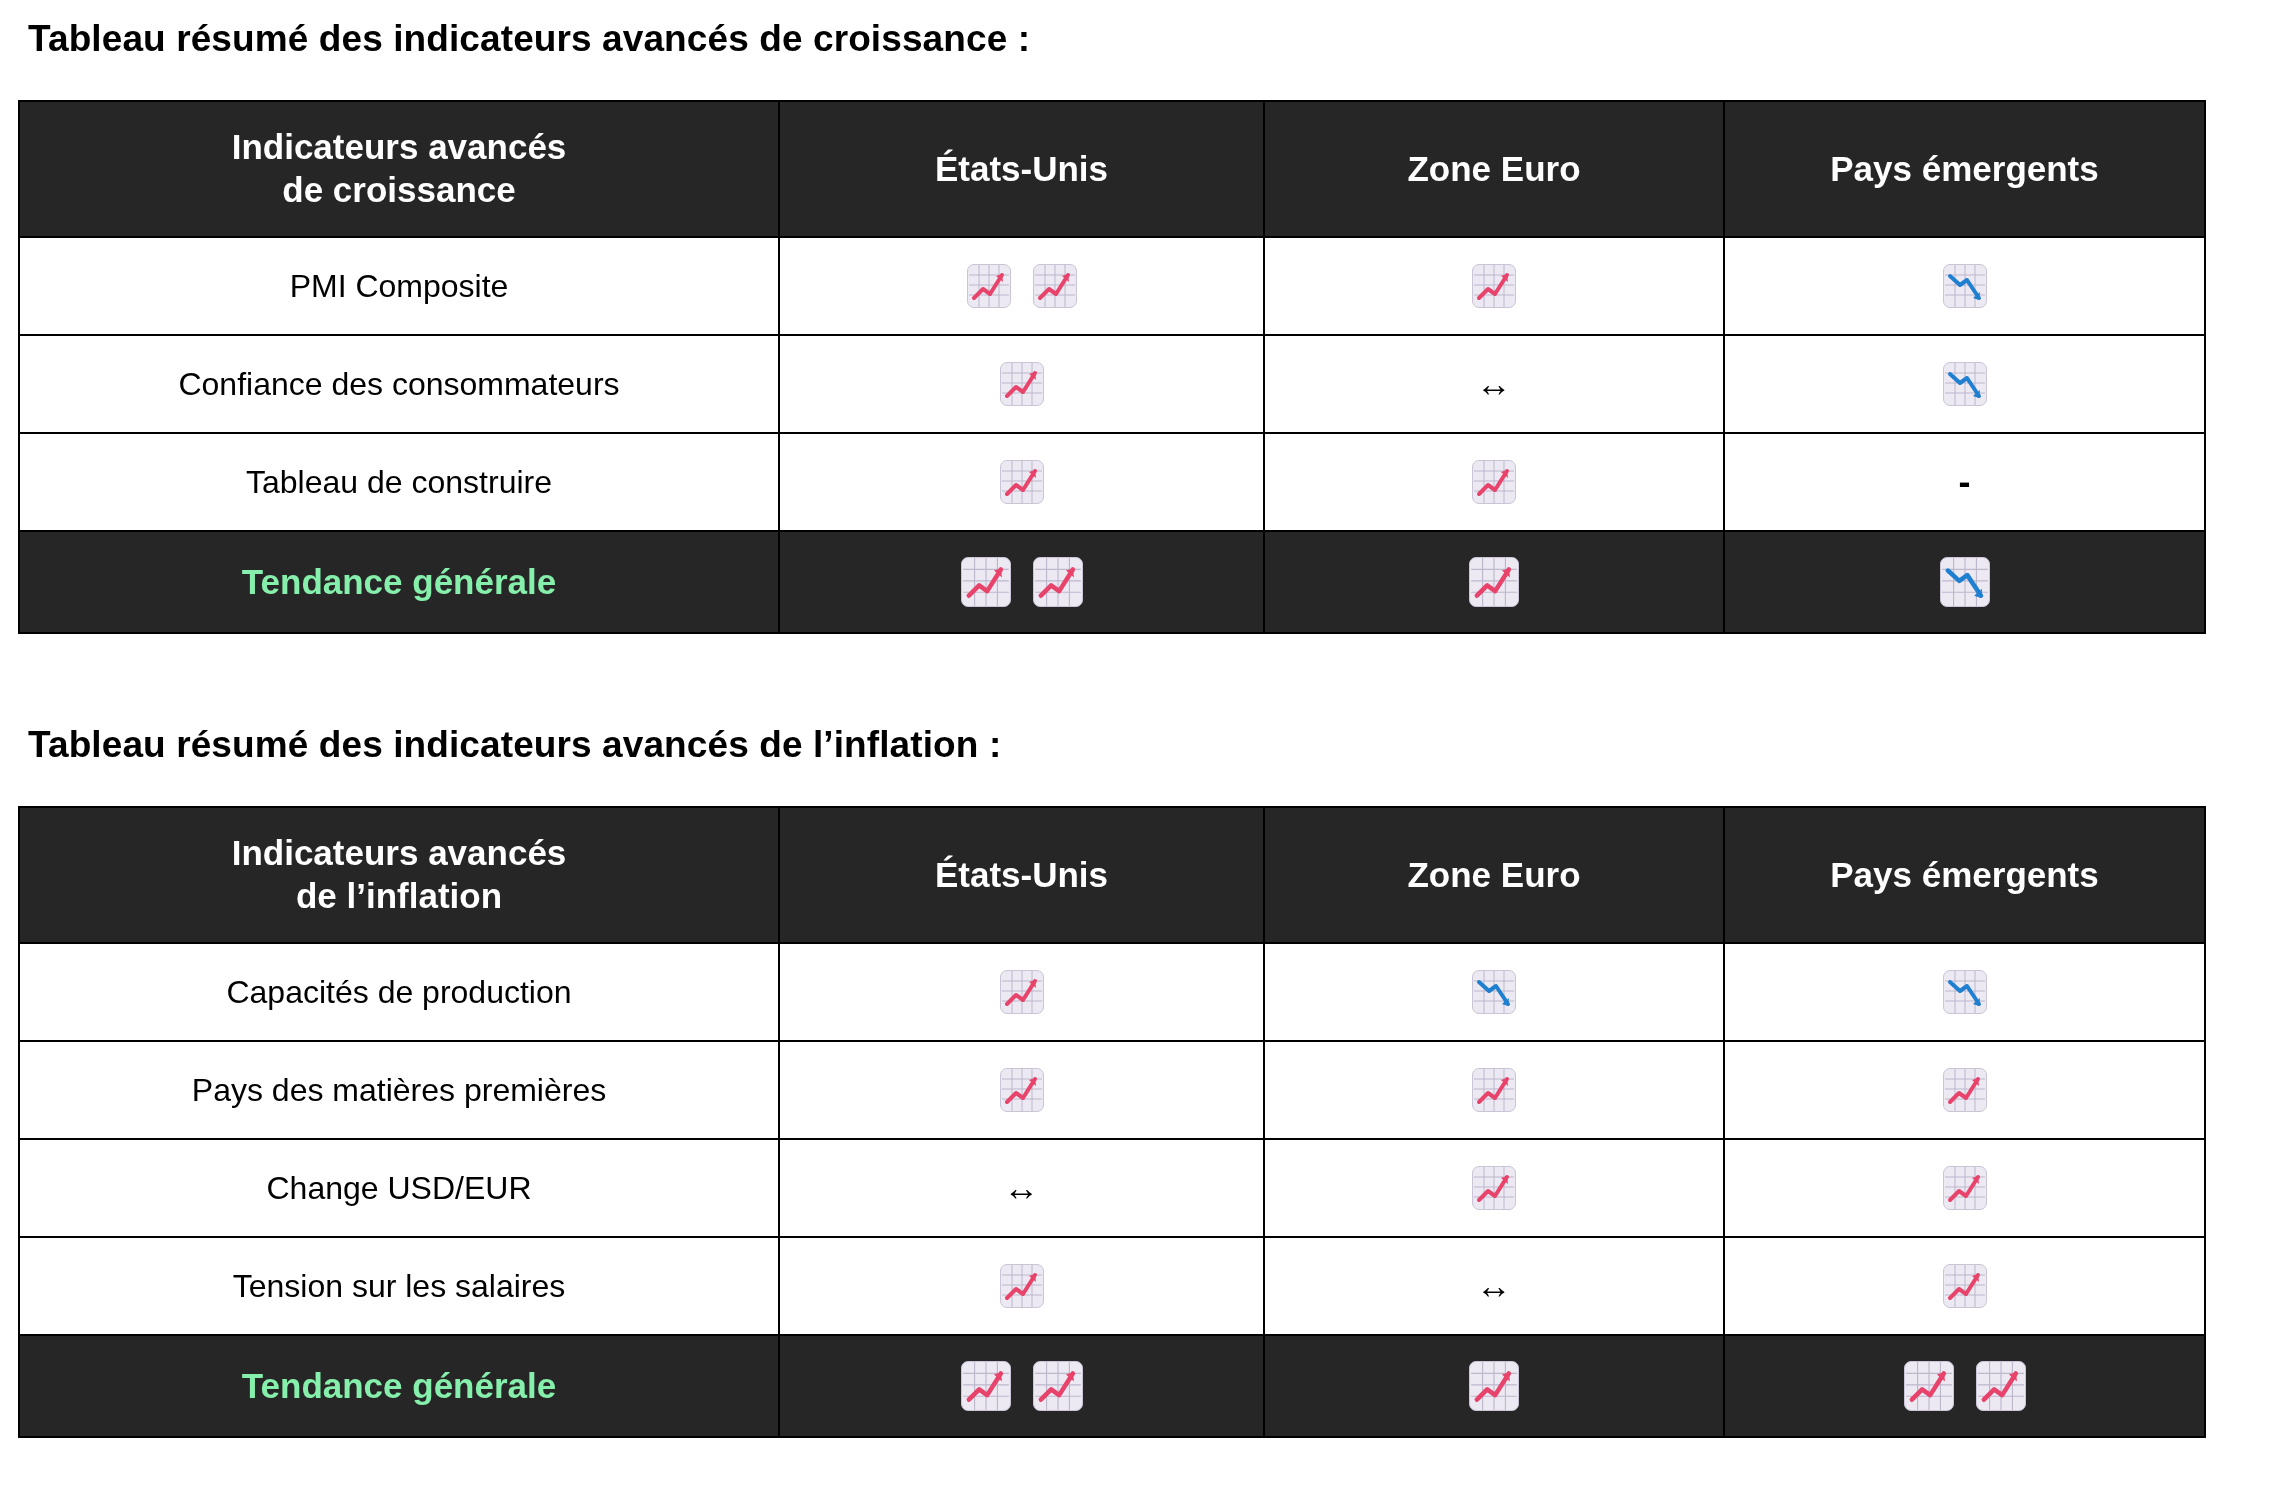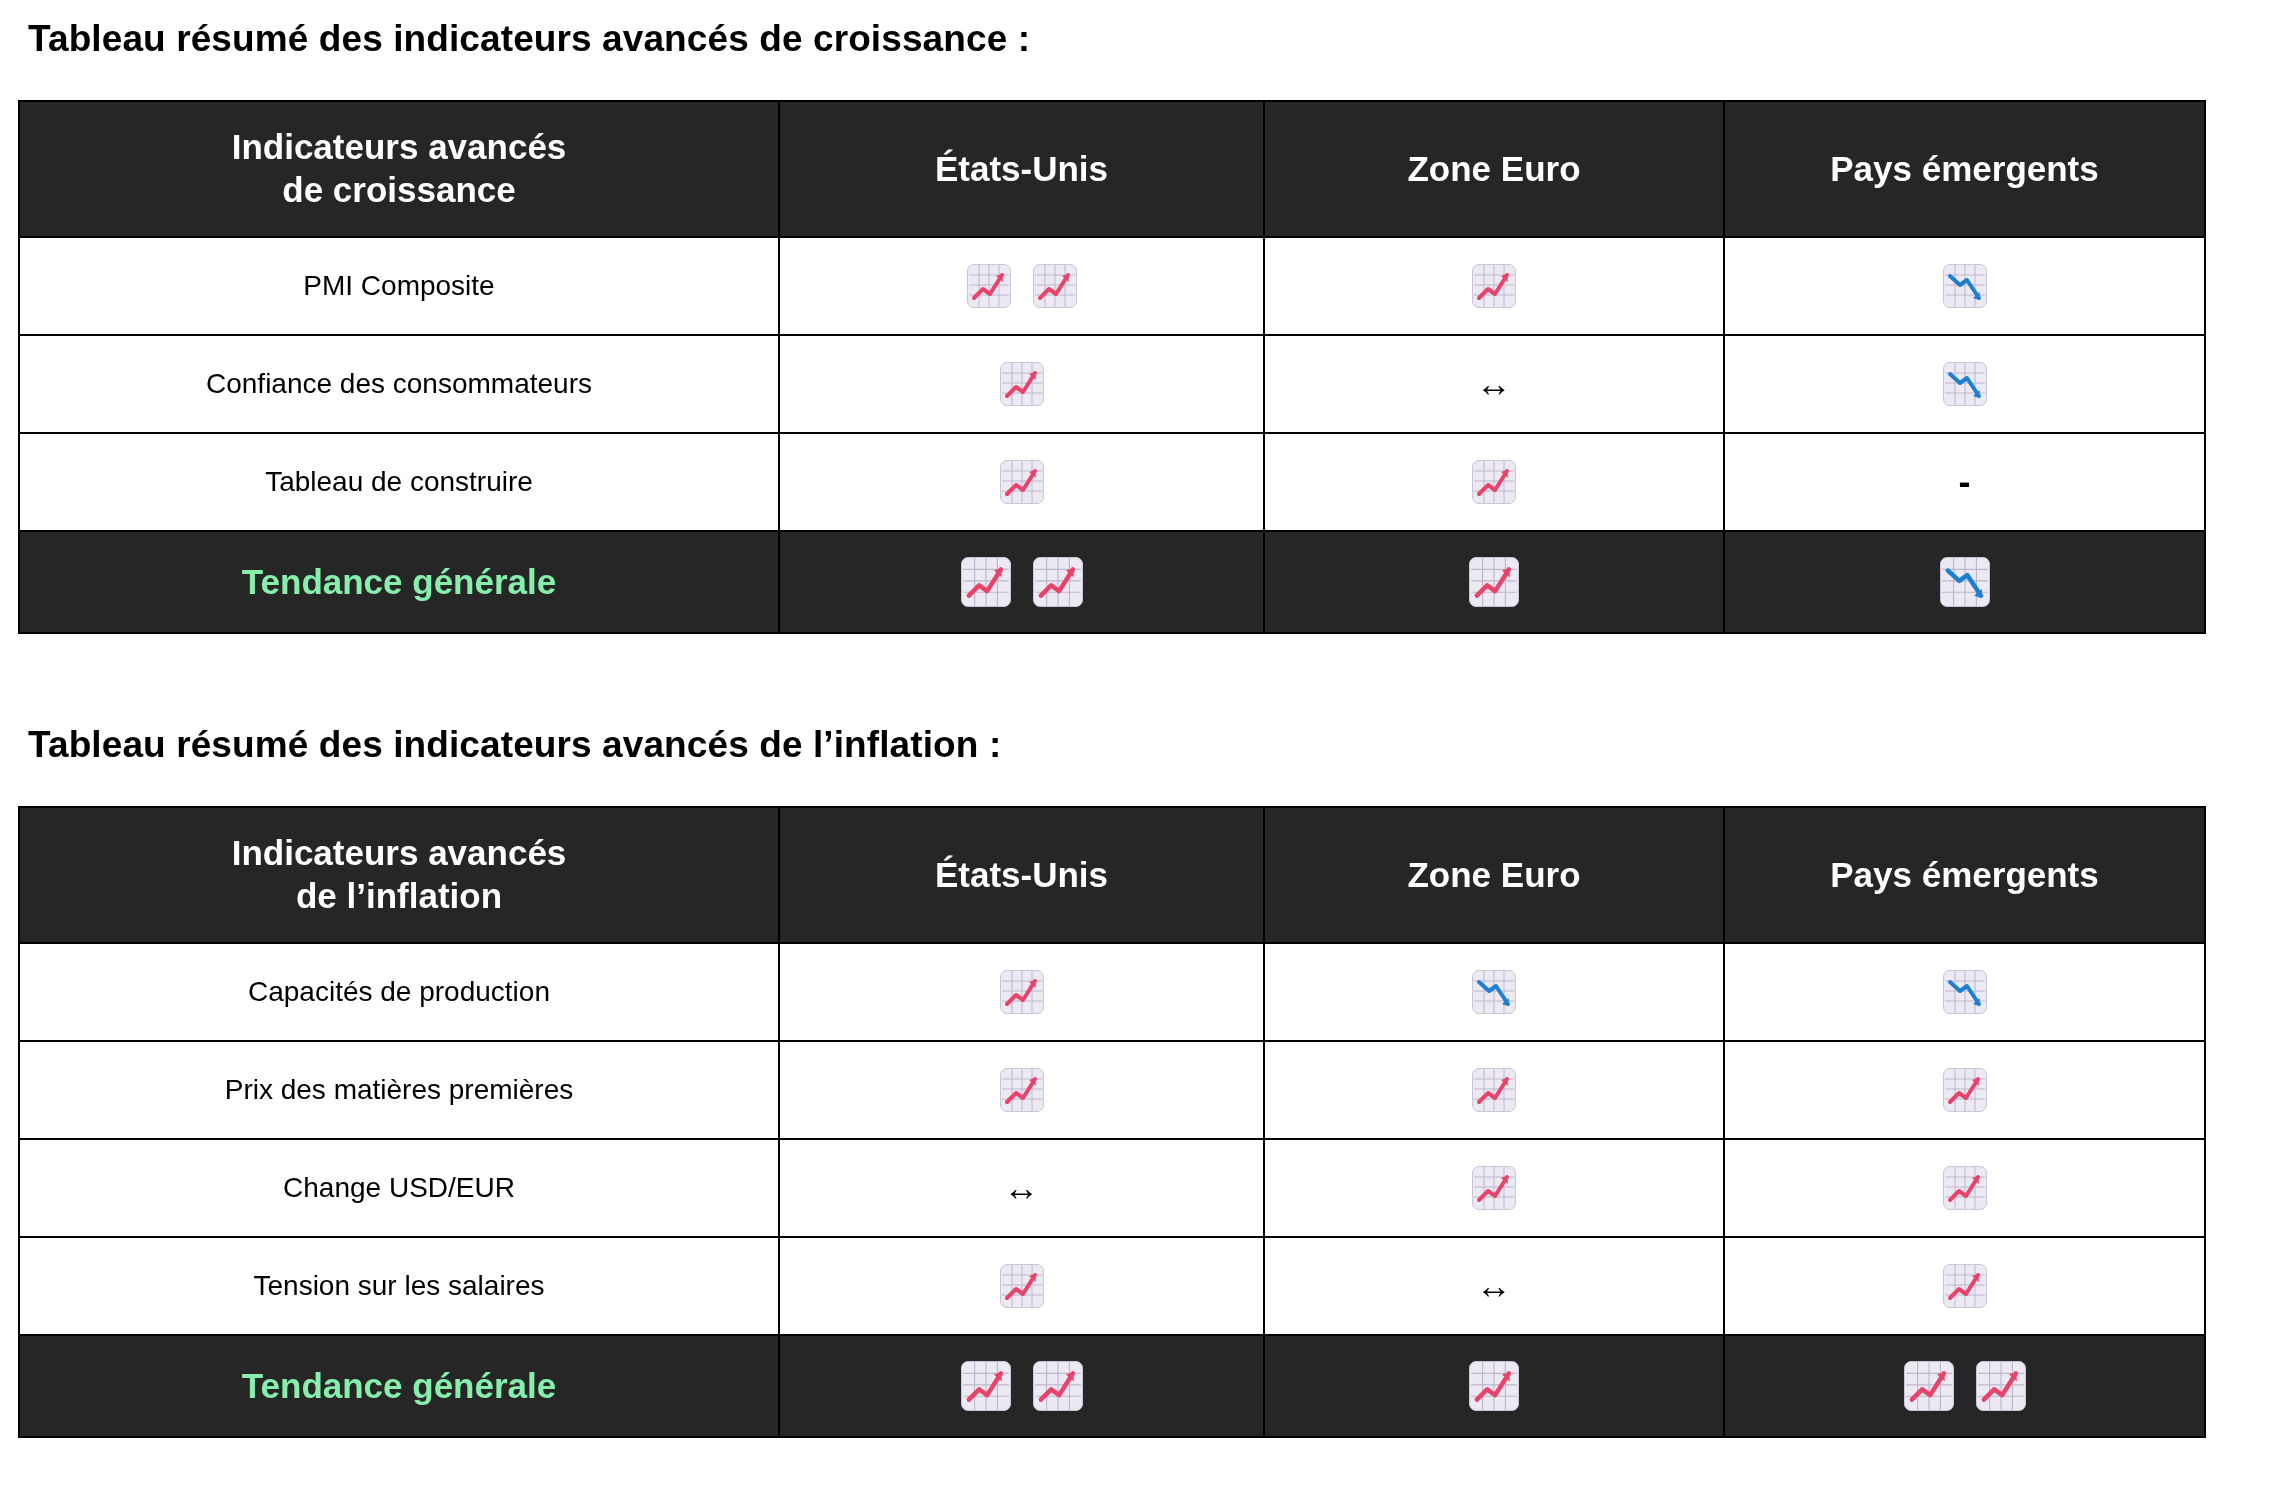--- a/index.html
+++ b/index.html
@@ -61,21 +61,21 @@
     height: 96px;
     font-weight: normal;
   }
   tbody tr.total td {
     background: #262626;
     color: #86efac;
     font-weight: bold;
     height: 100px;
   }
   td.label {
-    font-size: 28px;
+    font-size: 32px;
   }
   tr.total td.label {
     font-size: 35px;
   }
   .icons {
     display: flex;
     align-items: center;
     justify-content: center;
     gap: 22px;
     height: 100%;
@@ -438,21 +438,21 @@
                     <line x1="30" y1="0" x2="30" y2="42"></line>
                   </g>
                   <polyline points="5,11 15,20 22,15 34,33" fill="none" stroke="#1f7fd0" stroke-width="4" stroke-linecap="round" stroke-linejoin="round"></polyline>
                   <polygon points="34,35 28,33 35,27" fill="#1f7fd0"></polygon>
                 </svg>
               </span>
             </div>
           </td>
         </tr>
         <tr>
-          <td class="label">Prix des matières premières</td>
+          <td class="label">Pays des matières premières</td>
           <td>
             <div class="icons">
               <span class="ico">
                 <svg viewBox="0 0 40 42" xmlns="http://www.w3.org/2000/svg">
                   <g stroke="#bdb7cc" stroke-width="1">
                     <line x1="0" y1="10" x2="40" y2="10"></line>
                     <line x1="0" y1="20" x2="40" y2="20"></line>
                     <line x1="0" y1="30" x2="40" y2="30"></line>
                     <line x1="10" y1="0" x2="10" y2="42"></line>
                     <line x1="20" y1="0" x2="20" y2="42"></line>

